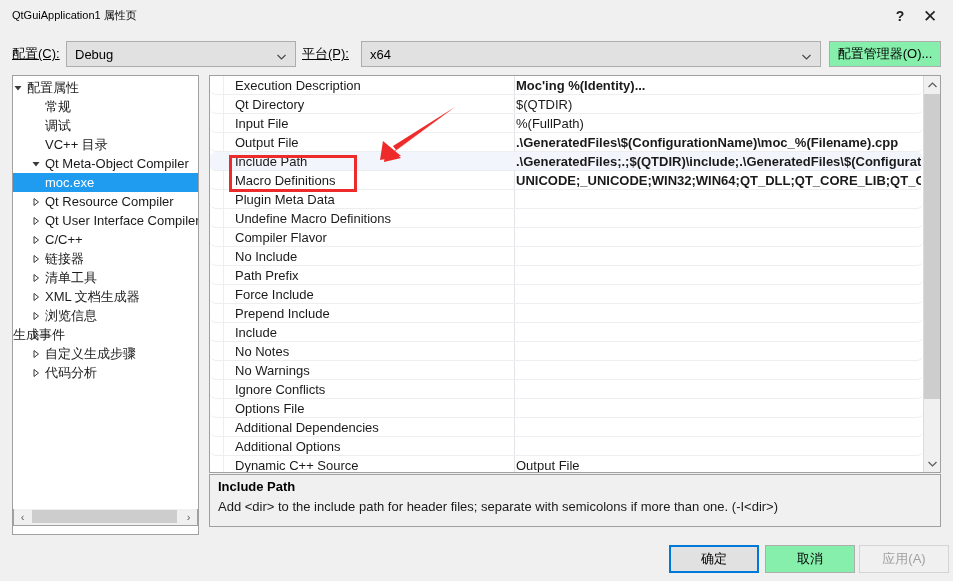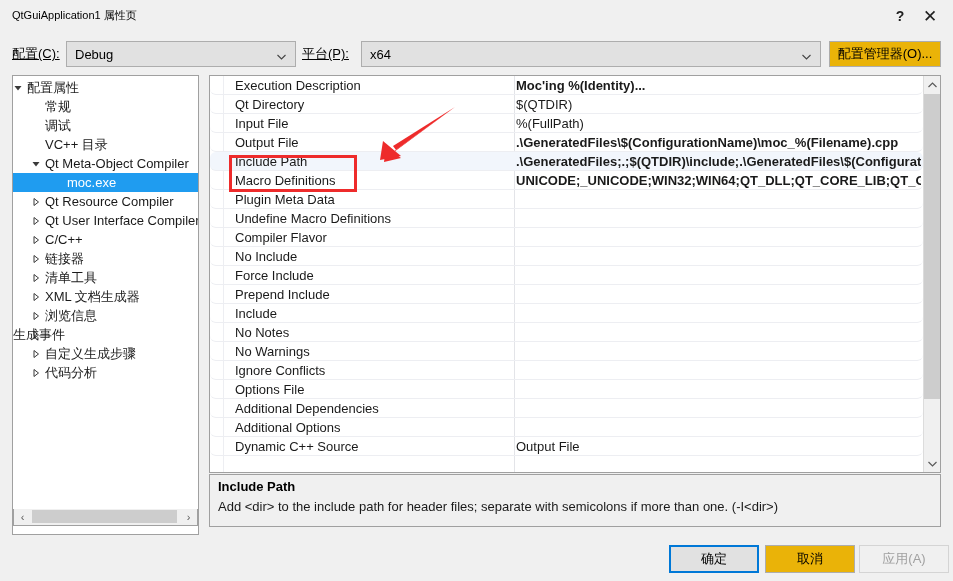--- a/index.html
+++ b/index.html
@@ -22,21 +22,21 @@
   .lbl{position:absolute;font-size:13px;color:#000;white-space:nowrap;text-decoration:underline;}
   .lbl-cfg{left:12px;top:45px;}
   .lbl-plat{left:302px;top:45px;}
   .combo{position:absolute;height:26px;background:#e1e1e1;border:1px solid #adadad;
          box-sizing:border-box;display:flex;align-items:center;padding-left:8px;
          font-size:13px;color:#000;cursor:default;}
   .combo .chev{position:absolute;right:9px;top:50%;transform:translateY(-50%);
                width:9px;height:9px;}
   .combo-cfg{left:66px;top:41px;width:230px;}
   .combo-plat{left:361px;top:41px;width:460px;}
-  .btn{position:absolute;background:#eab308;border:1px solid #adadad;box-sizing:border-box;
+  .btn{position:absolute;background:#86efac;border:1px solid #adadad;box-sizing:border-box;
        font-size:13px;color:#000;display:flex;align-items:center;justify-content:center;
        cursor:default;}
   .btn-cfgmgr{left:829px;top:41px;width:112px;height:26px;}
 
   
   .tree-panel{position:absolute;left:12px;top:75px;width:187px;height:460px;
               background:#fff;border:1px solid #a0a0a0;box-sizing:border-box;overflow:hidden;}
   .tree-inner{position:absolute;left:0;top:2px;width:185px;}
   .tree-item{position:relative;height:19px;line-height:19px;white-space:nowrap;
              font-size:13px;color:#1a1a1a;cursor:default;overflow:hidden;}
@@ -134,21 +134,21 @@
             </svg>
           </span><span class="tlabel" style="margin-left: 14px;">配置属性</span></div>
         <div class="tree-item"><span class="tlabel" style="margin-left: 32px;">常规</span></div>
         <div class="tree-item"><span class="tlabel" style="margin-left: 32px;">调试</span></div>
         <div class="tree-item"><span class="tlabel" style="margin-left: 32px;">VC++ 目录</span></div>
         <div class="tree-item"><span class="arrow" style="left: 18px;">
             <svg width="8" height="8" viewBox="0 0 8 8">
               <path d="M0.5 2 L7.5 2 L4 6.5 Z" fill="#3a3a3a"></path>
             </svg>
           </span><span class="tlabel" style="margin-left: 32px;">Qt Meta-Object Compiler</span></div>
-        <div class="tree-item sel"><span class="tlabel" style="margin-left: 54px;">moc.exe</span></div>
+        <div class="tree-item sel"><span class="tlabel" style="margin-left: 32px;">moc.exe</span></div>
         <div class="tree-item"><span class="arrow" style="left: 18px;">
             <svg width="8" height="8" viewBox="0 0 8 8">
               <path d="M2 0.5 L2 7.5 L6.5 4 Z" fill="none" stroke="#3a3a3a" stroke-width="1"></path>
             </svg>
           </span><span class="tlabel" style="margin-left: 32px;">Qt Resource Compiler</span></div>
         <div class="tree-item"><span class="arrow" style="left: 18px;">
             <svg width="8" height="8" viewBox="0 0 8 8">
               <path d="M2 0.5 L2 7.5 L6.5 4 Z" fill="none" stroke="#3a3a3a" stroke-width="1"></path>
             </svg>
           </span><span class="tlabel" style="margin-left: 32px;">Qt User Interface Compiler</span></div>
@@ -236,20 +236,24 @@
           <div class="prow">
             <span class="pname">Undefine Macro Definitions</span>
             <span class="pval"></span>
           </div>
           <div class="prow">
             <span class="pname">Compiler Flavor</span>
             <span class="pval"></span>
           </div>
           <div class="prow">
             <span class="pname">No Include</span>
+            <span class="pval"></span>
+          </div>
+          <div class="prow">
+            <span class="pname">Path Prefix</span>
             <span class="pval"></span>
           </div>
           <div class="prow">
             <span class="pname">Force Include</span>
             <span class="pval"></span>
           </div>
           <div class="prow">
             <span class="pname">Prepend Include</span>
             <span class="pval"></span>
           </div>

